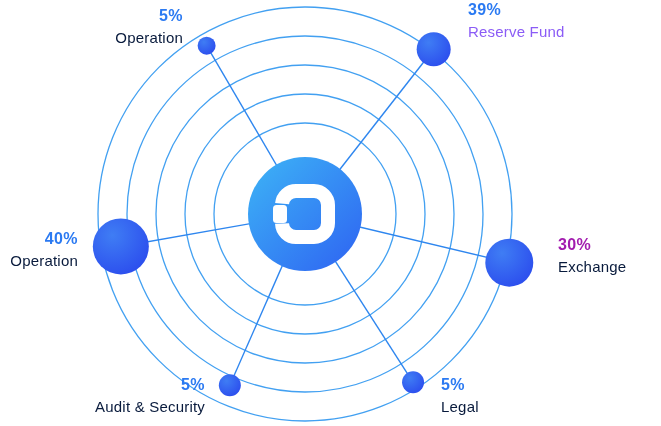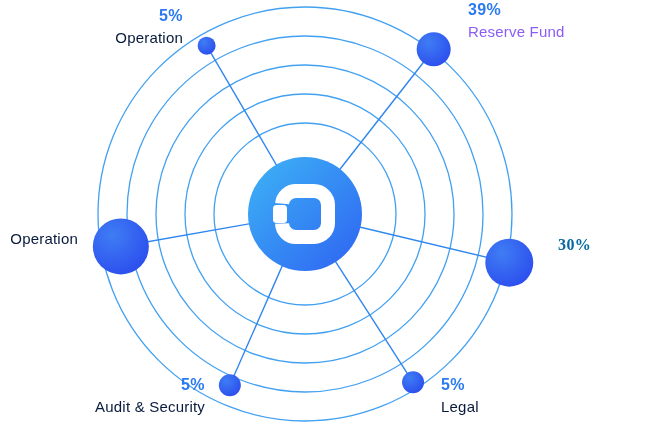--- a/index.html
+++ b/index.html
@@ -83,26 +83,28 @@
     <div class="pct" style="color: rgb(43, 122, 242);">5%</div>
     <div class="cat" style="color: rgb(8, 26, 60);">Operation</div>
   </div>
 
   <div class="node-label lbl-reserve">
     <div class="pct" style="color: rgb(43, 122, 242);">39%</div>
     <div class="cat" style="color: #8b5cf6;">Reserve Fund</div>
   </div>
 
   <div class="node-label lbl-marketing align-right">
+    <div class="pct" style="color: rgb(43, 122, 242);">40%</div>
     <div class="cat" style="color: rgb(8, 26, 60);">Operation</div>
   </div>
 
   <div class="node-label lbl-exchange">
-    <div class="pct" style="color: #0369a1; font-family: Liberation Serif, serif;">30%</div>
+    <div class="pct" style="color: #a21caf;">30%</div>
     <div class="cat" style="color: rgb(8, 26, 60);">
+      <div>Exchange</div>
     </div>
   </div>
 
   <div class="node-label lbl-audit align-right">
     <div class="pct" style="color: rgb(43, 122, 242);">5%</div>
     <div class="cat" style="color: rgb(8, 26, 60); text-align: center;">Audit &amp; Security</div>
   </div>
 
   <div class="node-label lbl-legal">
     <div class="pct" style="color: rgb(43, 122, 242);">5%</div>

